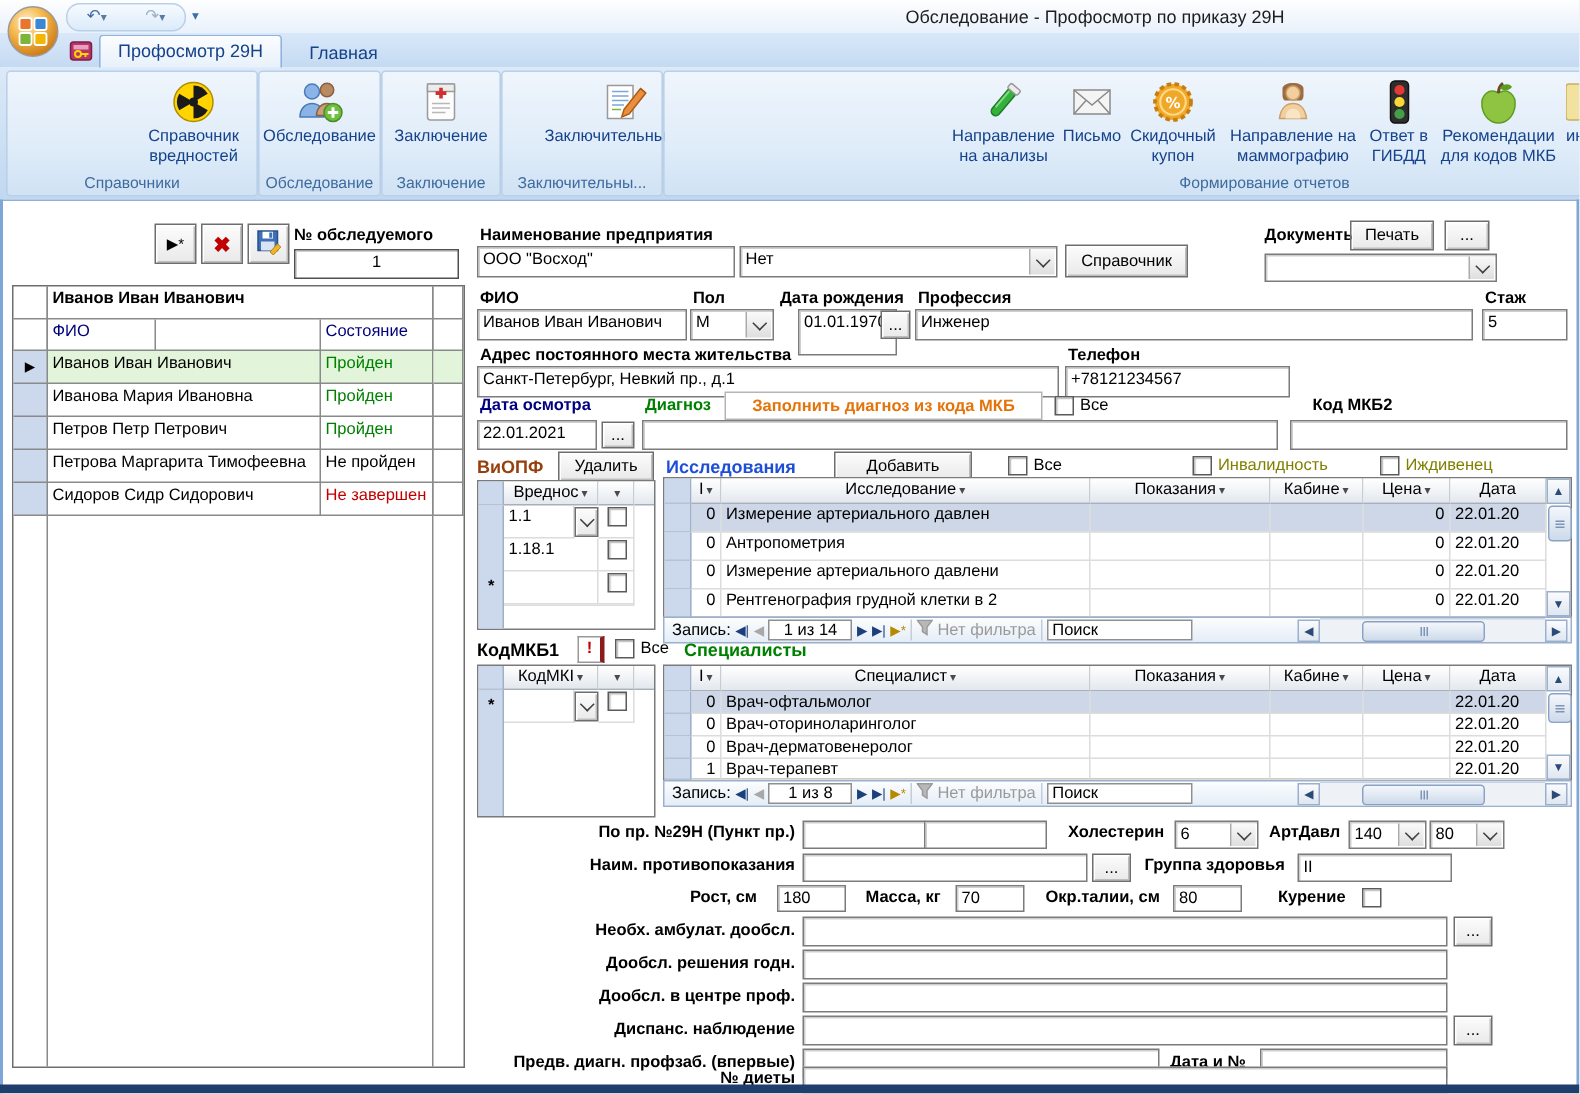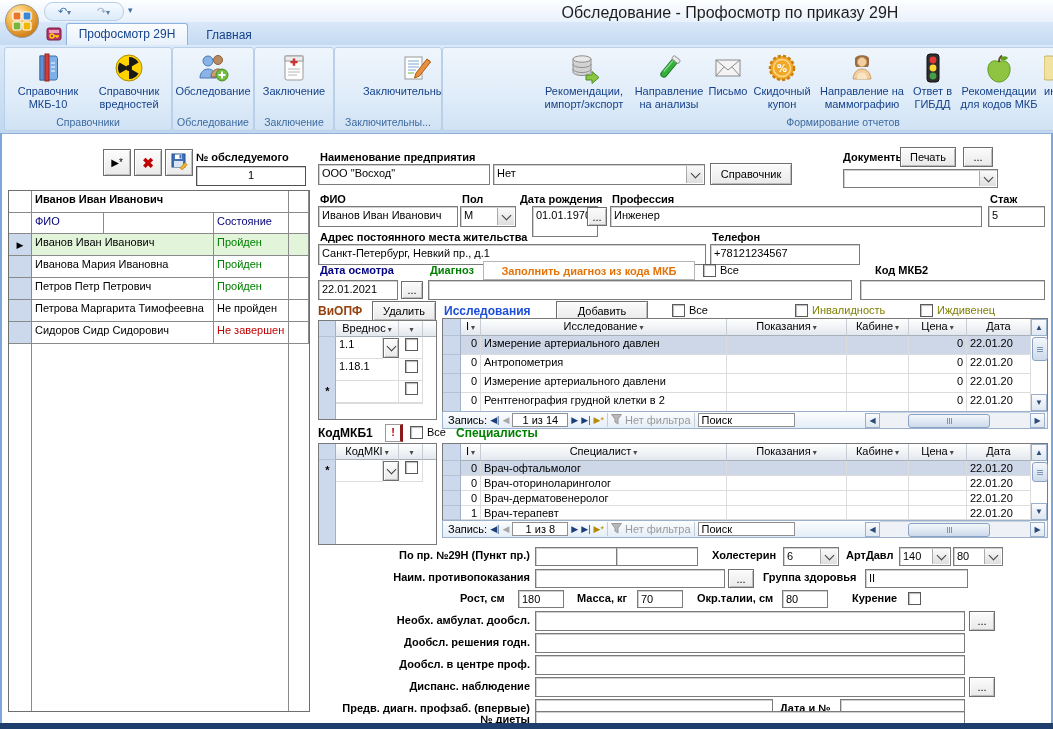--- a/index.html
+++ b/index.html
@@ -2,21 +2,21 @@
 <html><head>
 <meta charset="utf-8">
 <style>
   html,body{margin:0;padding:0;background:#e8e8e8}
   #app{position:relative;width:1053px;height:729px;background:#fff;overflow:hidden;
        font-family:"Liberation Sans",sans-serif;font-size:11px;color:#000}
   .abs{position:absolute}
   
   .titlebar{position:absolute;left:0;top:0;width:1053px;height:22px;
             background:linear-gradient(#fdfeff,#e9f1fb);border-bottom:1px solid #d7e5f5}
-  .apptitle{position:absolute;left:420px;top:4px;width:620px;text-align:center;font-size:16px;color:#1e1e1e;white-space:nowrap}
+  .apptitle{position:absolute;left:420px;top:4px;width:620px;text-align:center;font-size:12px;color:#1e1e1e;white-space:nowrap}
   .qat{position:absolute;left:44px;top:2px;width:78px;height:17px;border:1px solid #b9cfe8;
        border-radius:9px;background:linear-gradient(#f6faff,#dcebfa);display:flex;align-items:center;justify-content:space-around}
   .qbtn{font-size:11px;color:#3a6ea5;line-height:15px}
   .qbtn.dis{color:#9cb0c8}
   .qsm{font-size:8px;color:#5a7aa0}
   .qatmore{position:absolute;left:128px;top:5px;font-size:9px;color:#3a6ea5}
   .tabstrip{position:absolute;left:0;top:22px;width:1053px;height:23px;
             background:linear-gradient(#d9e8f9,#c4daf2)}
   .tab-active{position:absolute;left:66px;top:1px;width:120px;height:22px;
               background:linear-gradient(#fbfdff,#e7f0fa);border:1px solid #8eb3e0;border-bottom:none;
@@ -140,31 +140,20 @@
         <path d="M8 10h5M11 10v2" stroke="#ffd700" stroke-width="1.3" fill="none"></path>
       </svg>
     </span>
     <div class="tab-active">Профосмотр 29Н</div>
     <div class="tab-idle">Главная</div>
   </div>
 
   <div class="ribbon">
 
     <div class="rgroup" style="left:4px;width:166px">
-      <div class="rbtn" style="left:2px;width:82px">
-        <span class="ricon">
-          <svg width="32" height="32" viewBox="0 0 32 32">
-            <path d="M8 4h15c1.5 0 2.5 1 2.5 2.5v19c0 1.5-1 2.5-2.5 2.5H8z" fill="#7db0e8" stroke="#3a6ea5"></path>
-            <rect x="8" y="4" width="4" height="24" fill="#5b94d6" stroke="#3a6ea5"></rect>
-            <rect x="13" y="2" width="4" height="27" fill="#d43b3b" stroke="#a02020"></rect>
-            <path d="M19 11h4M19 15h4M19 19h4" stroke="#fff" stroke-width="1.2"></path>
-          </svg>
-        </span>
-        <span class="rbl">Справочник МКБ-10</span>
-      </div>
       <div class="rbtn" style="left:84px;width:80px">
         <span class="ricon">
           <svg width="32" height="32" viewBox="0 0 32 32">
             <circle cx="16" cy="16" r="13" fill="#ffd400" stroke="#b08c00"></circle>
             <g fill="#1a1a1a">
               <path d="M16 16 L16 5 A11 11 0 0 1 25.5 10.5 Z"></path>
               <path d="M16 16 L16 5 A11 11 0 0 1 25.5 10.5 Z" transform="rotate(120 16 16)"></path>
               <path d="M16 16 L16 5 A11 11 0 0 1 25.5 10.5 Z" transform="rotate(240 16 16)"></path>
               <circle cx="16" cy="16" r="3"></circle>
             </g>
@@ -217,31 +206,20 @@
             <path d="M16 21 L27 7 l3.5 3 -11 14 -5 2z" fill="#e89040" stroke="#b05a10"></path>
             <path d="M27 7l3.5 3" stroke="#b05a10"></path>
           </svg>
         </span>
         <span class="rbl">Заключительный акт</span>
       </div>
       <div class="rglabel">Заключительны...</div>
     </div>
 
     <div class="rgroup" style="left:442px;width:740px">
-      <div class="rbtn" style="left:94px;width:94px">
-        <span class="ricon">
-          <svg width="32" height="32" viewBox="0 0 32 32">
-            <path d="M5 7v13c0 2 4 3.5 9 3.5s9-1.5 9-3.5V7" fill="#d2d2d2" stroke="#8e8e8e"></path>
-            <ellipse cx="14" cy="7" rx="9" ry="3.2" fill="#e8e8e8" stroke="#8e8e8e"></ellipse>
-            <path d="M5 12c0 2 4 3.5 9 3.5s9-1.5 9-3.5M5 17c0 2 4 3.5 9 3.5s9-1.5 9-3.5" fill="none" stroke="#8e8e8e"></path>
-            <path d="M18 23h6v-3.5l7 6-7 6V28h-6z" fill="#8bc740" stroke="#4e8c2a"></path>
-          </svg>
-        </span>
-        <span class="rbl">Рекомендации, импорт/экспорт</span>
-      </div>
       <div class="rbtn" style="left:188px;width:76px">
         <span class="ricon">
           <svg width="32" height="32" viewBox="0 0 32 32">
             <g transform="rotate(40 16 16)">
               <rect x="13" y="5" width="6" height="22" rx="3" fill="#34b13c" stroke="#1f7a26"></rect>
               <rect x="11.8" y="3" width="8.4" height="4" rx="1.2" fill="#ececec" stroke="#999"></rect>
               <path d="M14.2 8v14" stroke="#7fdc85" stroke-width="1.4"></path>
             </g>
           </svg>
         </span>

